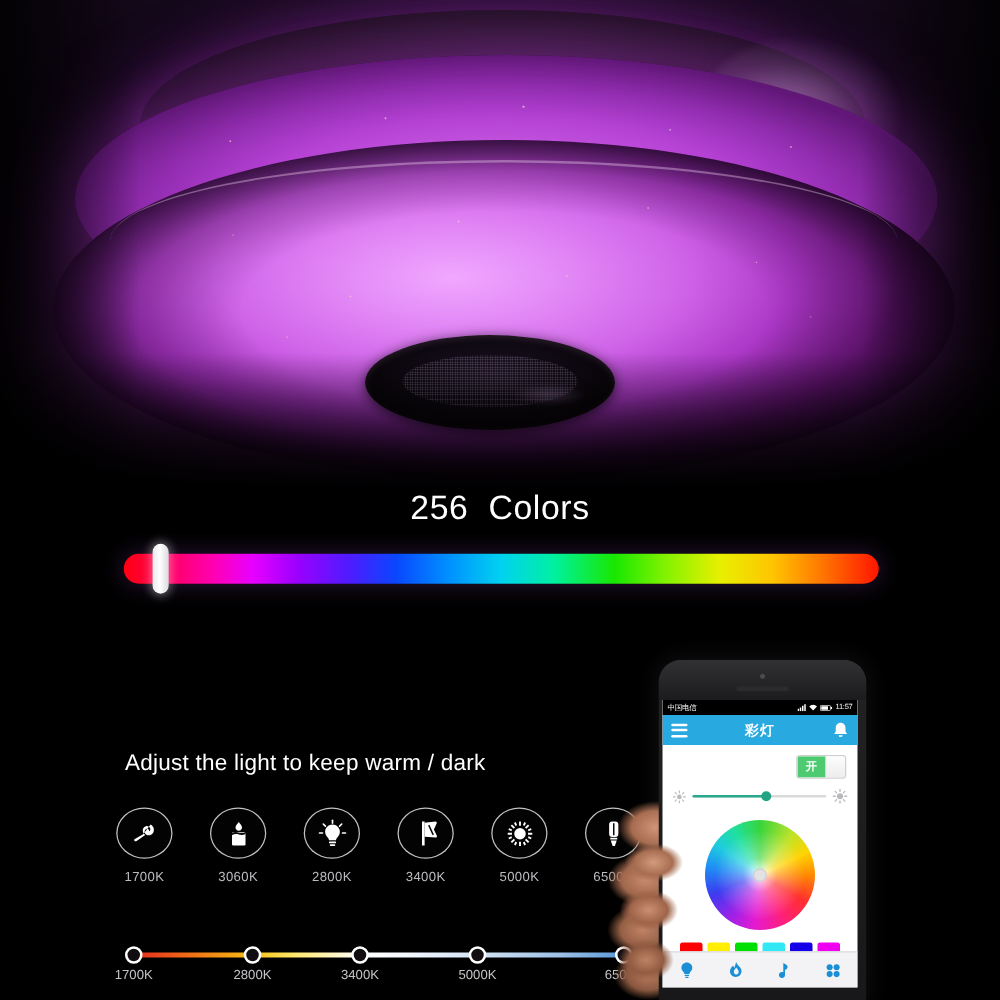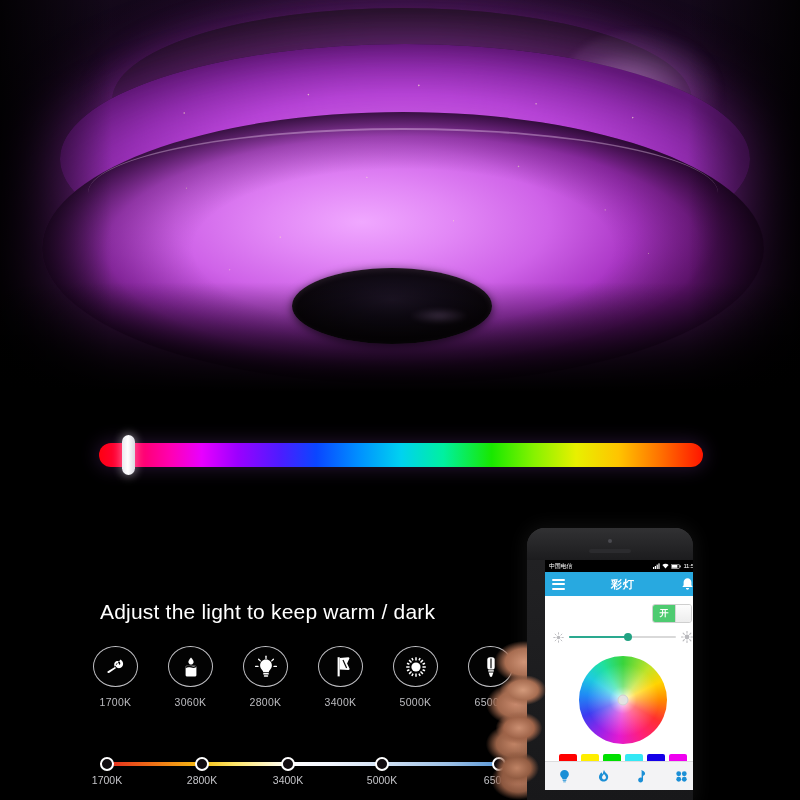--- a/index.html
+++ b/index.html
@@ -212,21 +212,21 @@
     border-radius: 7px;
     background: linear-gradient(90deg, #e9e9ee 0%, #ffffff 45%, #d9d9e0 100%);
     box-shadow: 0 0 8px 2px rgba(255,255,255,0.35);
   }
 
   
   .warm-title {
     position: absolute;
     left: 100px; top: 600px;
     color: #ffffff;
-    font-size: 21px;
+    font-size: 18px;
     letter-spacing: 0.2px;
     white-space: nowrap;
   }
   .kelvin-icons {
     position: absolute;
     left: 92px; top: 646px;
     width: 450px; height: 62px;
     display: flex;
     gap: 28px;
   }
@@ -331,21 +331,21 @@
   }
   .phone-earpiece {
     position: absolute;
     left: 62px; top: 21px;
     width: 42px; height: 4px;
     border-radius: 2px;
     background: #2b2b2e;
   }
   .phone-screen {
     position: absolute;
-    left: 18px; top: 32px;
+    left: 3px; top: 32px;
     width: 156px; height: 230px;
     background: #ffffff;
     overflow: hidden;
   }
   .status-bar {
     height: 12px;
     background: #000000;
     display: flex;
     align-items: center;
     justify-content: space-between;
@@ -526,20 +526,21 @@
     <div class="lamp-lower-sparkle"></div>
     <div class="lamp-edge-shadow"></div>
     <div class="lamp-seam"></div>
     <div class="speaker">
       <div class="speaker-mesh"></div>
       <div class="speaker-gloss"></div>
     </div>
     <div class="hero-vignette"></div>
   </div>
 
+  <div class="colors-title">256  Colors</div>
 
   <div class="rgb-slider-wrap">
     <div class="rgb-slider-track"></div>
     <div class="rgb-slider-thumb"></div>
   </div>
 
   <div class="warm-title">Adjust the light to keep warm / dark</div>
 
   <div class="kelvin-icons">
 

